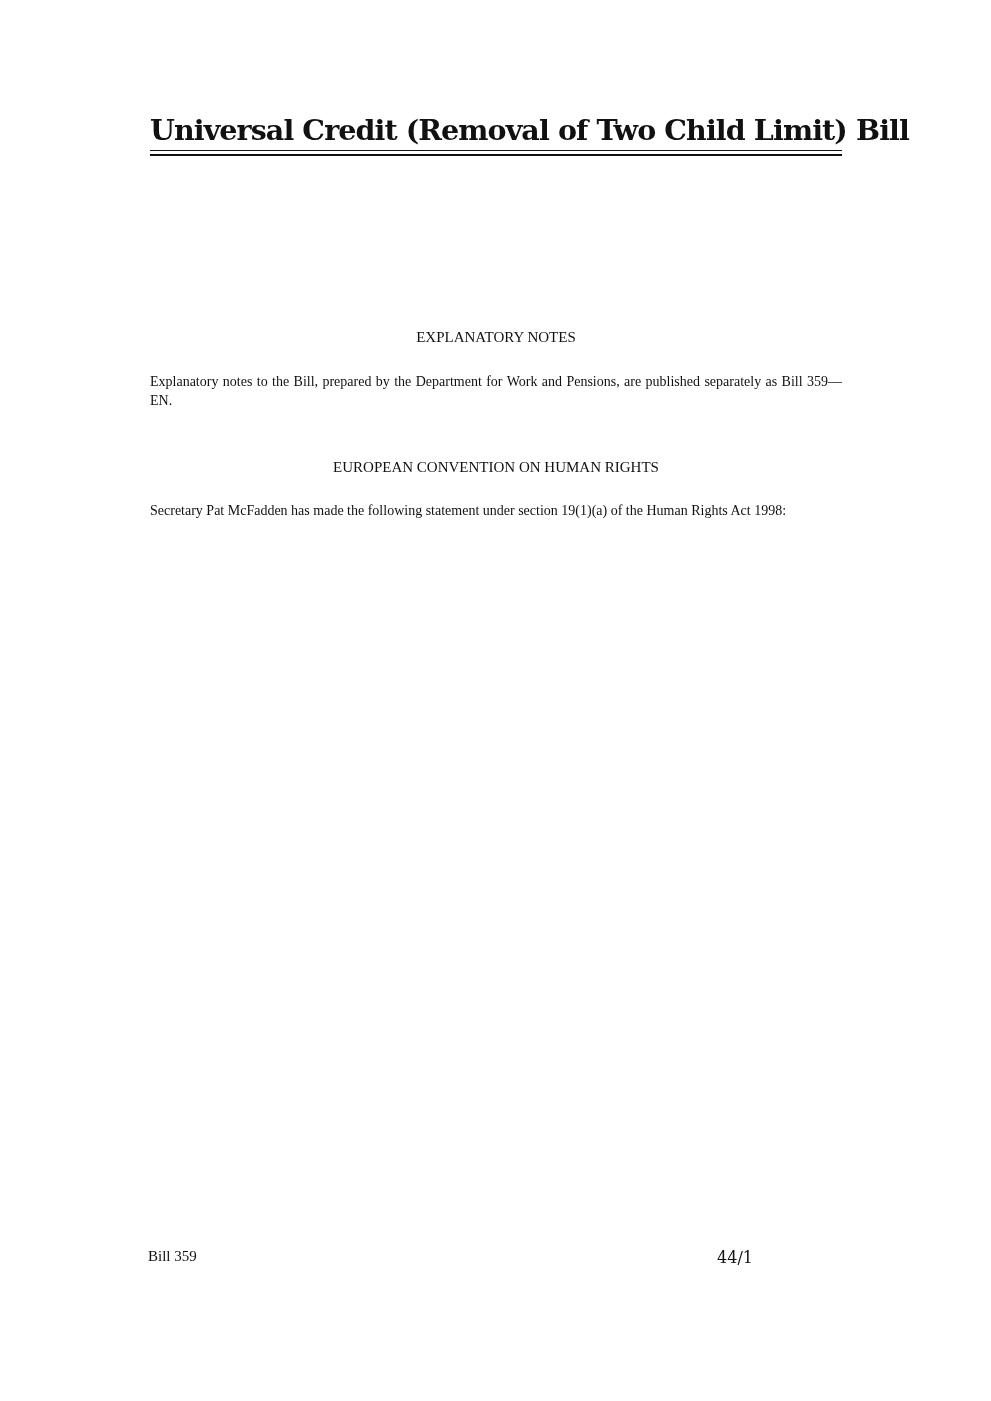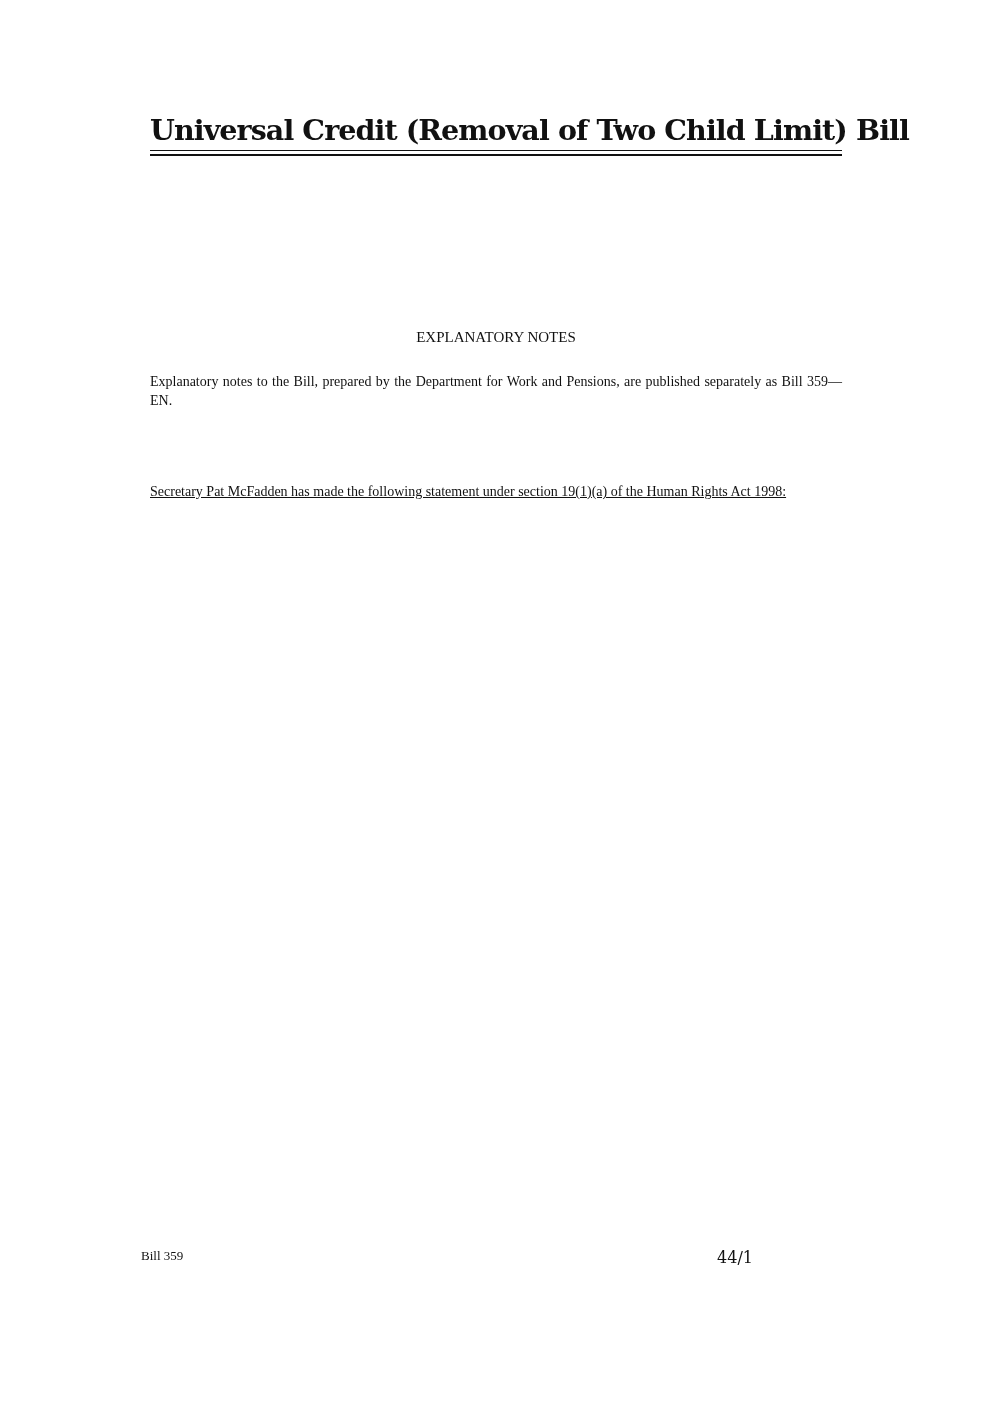--- a/index.html
+++ b/index.html
@@ -3,31 +3,32 @@
   <meta charset="utf-8">
   <style>
     html, body { margin: 0; padding: 0; background: #ffffff; }
     body { width: 991px; height: 1401px; position: relative; font-family: "Liberation Serif", serif; color: #111; }
     .page { position: absolute; left: 0; top: 0; width: 902px; height: 1401px; background: #fff; }
     .title { position: absolute; left: 150px; top: 110px; width: 692px; font-family: "DejaVu Serif", serif; font-weight: bold; font-size: 28.5px; letter-spacing: -0.9px; white-space: nowrap; line-height: 40px; }
     .rule1 { position: absolute; left: 150px; top: 150px; width: 692px; height: 0; border-top: 1.5px solid #111; }
     .rule2 { position: absolute; left: 150px; top: 154px; width: 692px; height: 0; border-top: 2.5px solid #111; }
     .heading { position: absolute; left: 150px; width: 692px; text-align: center; font-size: 15px; line-height: 20px; }
     .para { position: absolute; left: 150px; width: 692px; font-size: 14px; line-height: 19px; text-align: justify; }
-    .footer-left { position: absolute; left: 141px; top: 1248px; font-size: 13px; }
+    .footer-left { position: absolute; left: 148px; top: 1248px; font-size: 15px; }
     .footer-right { position: absolute; right: 149px; top: 1248px; font-family: "DejaVu Serif", serif; font-size: 16px; }
   </style>
 </head>
 <body>
 
 <div class="page">
   <div class="title">Universal Credit (Removal of Two Child Limit) Bill</div>
   <div class="rule1"></div>
   <div class="rule2"></div>
 
   <div class="heading" style="top:327px;">EXPLANATORY NOTES</div>
   <div class="para" style="top:372px;">Explanatory notes to the Bill, prepared by the Department for Work and Pensions, are published separately as Bill 359—EN.</div>
 
-  <div class="para" style="top:482px;text-decoration:underline;">Secretary Pat McFadden has made the following statement under section 19(1)(a) of the Human Rights Act 1998:</div>
+  <div class="heading" style="top:457px;">EUROPEAN CONVENTION ON HUMAN RIGHTS</div>
+  <div class="para" style="top:501px;">Secretary Pat McFadden has made the following statement under section 19(1)(a) of the Human Rights Act 1998:</div>
 
   <div class="footer-left">Bill 359</div>
   <div class="footer-right">44/1</div>
 </div>
 
 </body></html>

